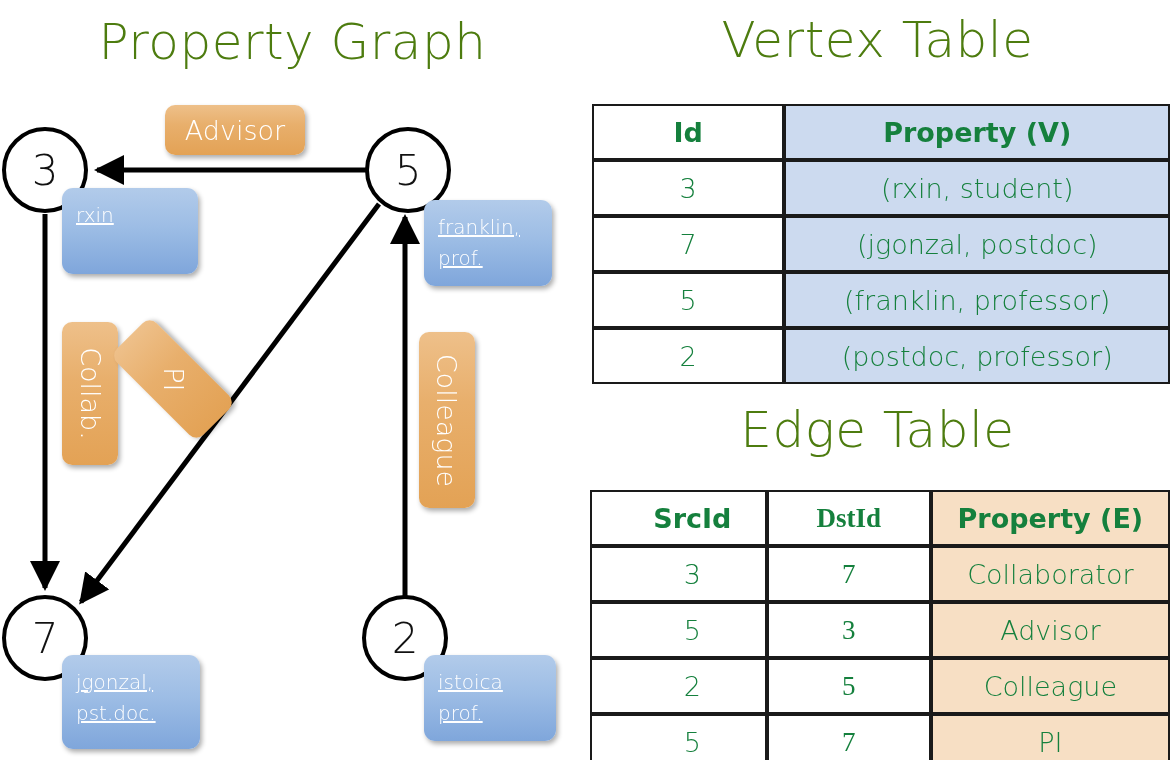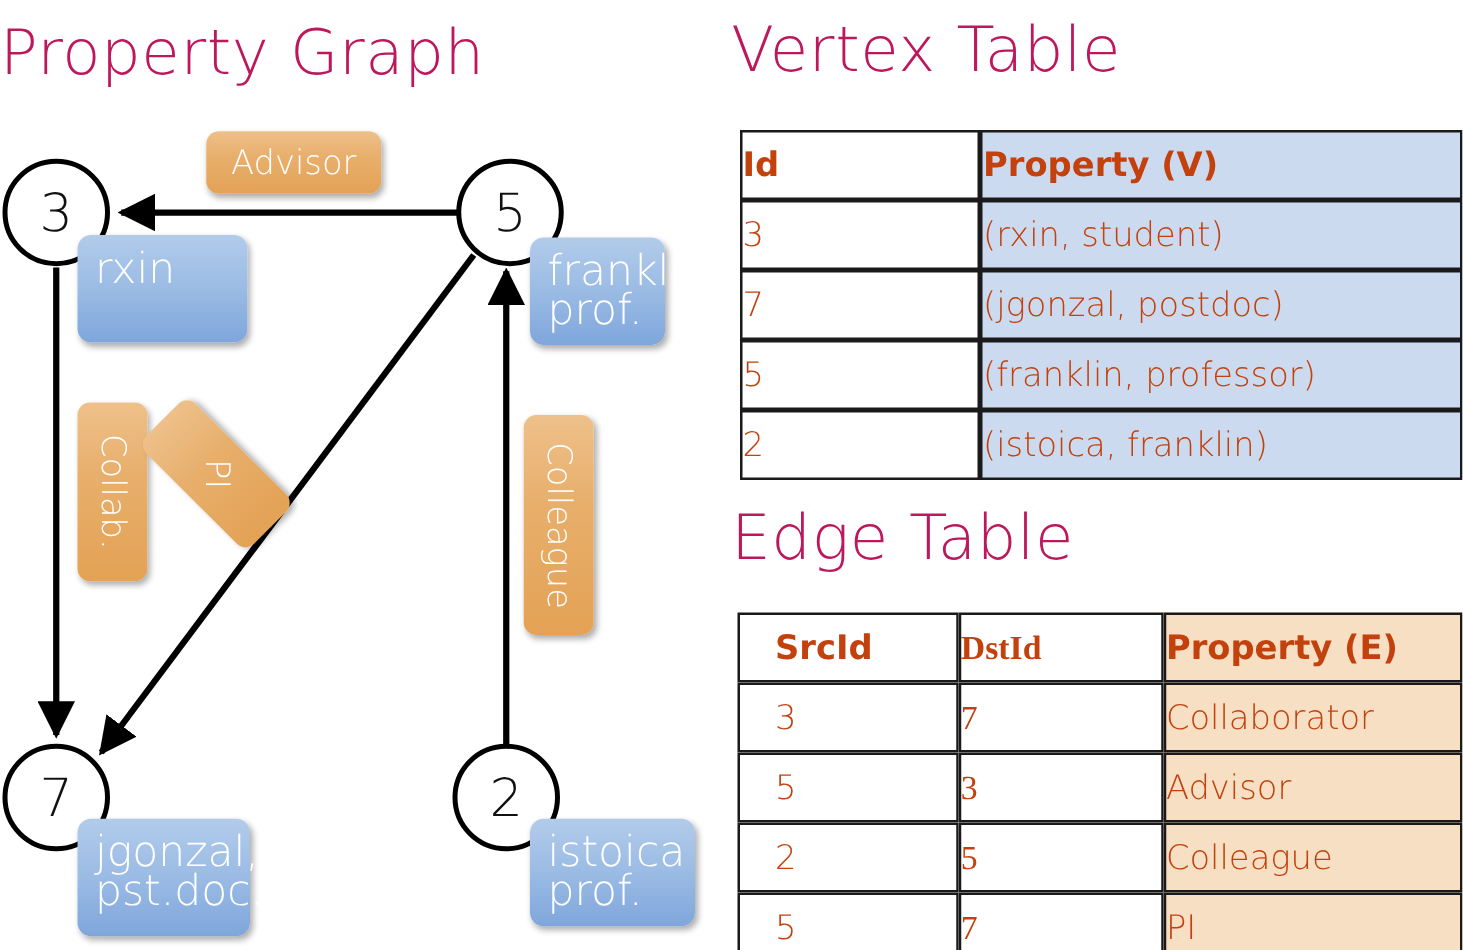--- a/index.html
+++ b/index.html
@@ -10,24 +10,24 @@
     overflow:hidden;
     position:relative;
   }
   .stage{position:absolute;left:0;top:0;width:1170px;height:760px;}
 
   
   .title{
     position:absolute;
     font-family:"DejaVu Sans","Liberation Sans",sans-serif;
     font-weight:300;
-    color:#be185d;
+    color:#4d7c0f;
     letter-spacing:0.5px;
     white-space:nowrap;
-    text-align:left;
+    text-align:center;
   }
   #title-property-graph{left:0;top:12px;width:585px;font-size:50px;line-height:60px;}
   #title-vertex-table{left:585px;top:10px;width:585px;font-size:50px;line-height:60px;}
   #title-edge-table{left:585px;top:400px;width:585px;font-size:50px;line-height:60px;}
 
   
   #graph-svg{position:absolute;left:0;top:0;width:585px;height:760px;}
 
   
   .vnode{
@@ -47,25 +47,26 @@
 
   
   .pbox{
     position:absolute;
     border-radius:11px;
     background:linear-gradient(to bottom,#b2cbea 0%,#9dbde5 45%,#7fa6db 100%);
     box-shadow:2px 3px 5px rgba(0,0,0,0.33);
     color:#ffffff;
     font-family:"DejaVu Sans","Liberation Sans",sans-serif;
     font-weight:300;
-    font-size:34px;
+    font-size:20px;
     line-height:31px;
     padding:12px 0 0 14px;
     box-sizing:border-box;
     z-index:8;
+    text-decoration:underline;
   }
 
   
   .lbox{
     position:absolute;
     border-radius:10px;
     background:linear-gradient(to bottom,#eec08a 0%,#e8af6c 40%,#e3a255 100%);
     box-shadow:2px 3px 5px rgba(0,0,0,0.33);
     color:#ffffff;
     font-family:"DejaVu Sans","Liberation Sans",sans-serif;
@@ -82,21 +83,22 @@
   
   .ptable{
     position:absolute;
     border-collapse:separate;
     border-spacing:0;
     font-family:"DejaVu Sans","Liberation Sans",sans-serif;
     font-weight:300;
   }
   .ptable td{
     border:2px solid #1a1a1a;
-    color:#c2410c;
+    text-align:center;
+    color:#15803d;
     font-size:27px;
     padding:0;
     background:#ffffff;
   }
   .ptable td.hdr{ font-weight:700; font-size:27px; }
   .ptable td.prop-v{ background:#ccdaef; }
   .ptable td.prop-e{ background:#f7dfc4; }
 
   #vertex-table{ left:592px; top:104px; }
   #vertex-table td.c-id{ width:190px; height:52px; }
@@ -163,21 +165,21 @@
   </div>
 
   <div class="vnode" style="left:362px;top:595px;">
     <span>2</span>
   </div>
 
   <div class="pbox" style="left:62px;top:188px;width:136px;height:86px;">
     <div>rxin</div>
   </div>
 
-  <div class="pbox" style="left:424px;top:190px;width:108px;height:86px;">
+  <div class="pbox" style="left:424px;top:200px;width:128px;height:86px;">
     <div>franklin,</div>
     <div>prof.</div>
   </div>
 
   <div class="pbox" style="left:62px;top:655px;width:138px;height:94px;">
     <div>jgonzal,</div>
     <div>pst.doc.</div>
   </div>
 
   <div class="pbox" style="left:424px;top:655px;width:132px;height:86px;">
@@ -198,21 +200,21 @@
       <tr>
         <td class="c-id">7</td>
         <td class="c-prop prop-v">(jgonzal, postdoc)</td>
       </tr>
       <tr>
         <td class="c-id">5</td>
         <td class="c-prop prop-v">(franklin, professor)</td>
       </tr>
       <tr>
         <td class="c-id">2</td>
-        <td class="c-prop prop-v">(istoica, franklin)</td>
+        <td class="c-prop prop-v">(postdoc, professor)</td>
       </tr>
     </tbody>
   </table>
 
   <table class="ptable" id="edge-table">
     <tbody>
       <tr>
         <td class="c-src hdr">SrcId</td>
         <td class="c-dst hdr">DstId</td>
         <td class="c-prop hdr prop-e">Property (E)</td>

